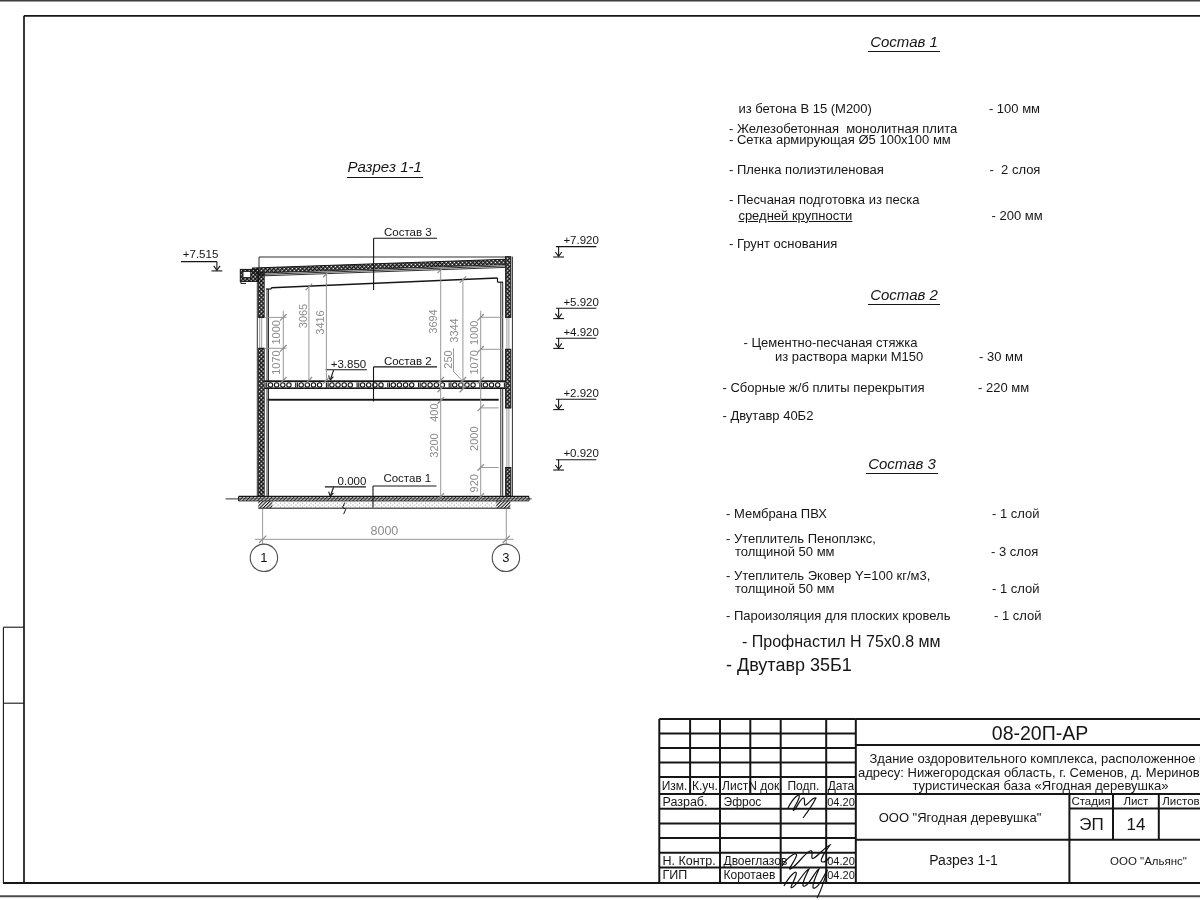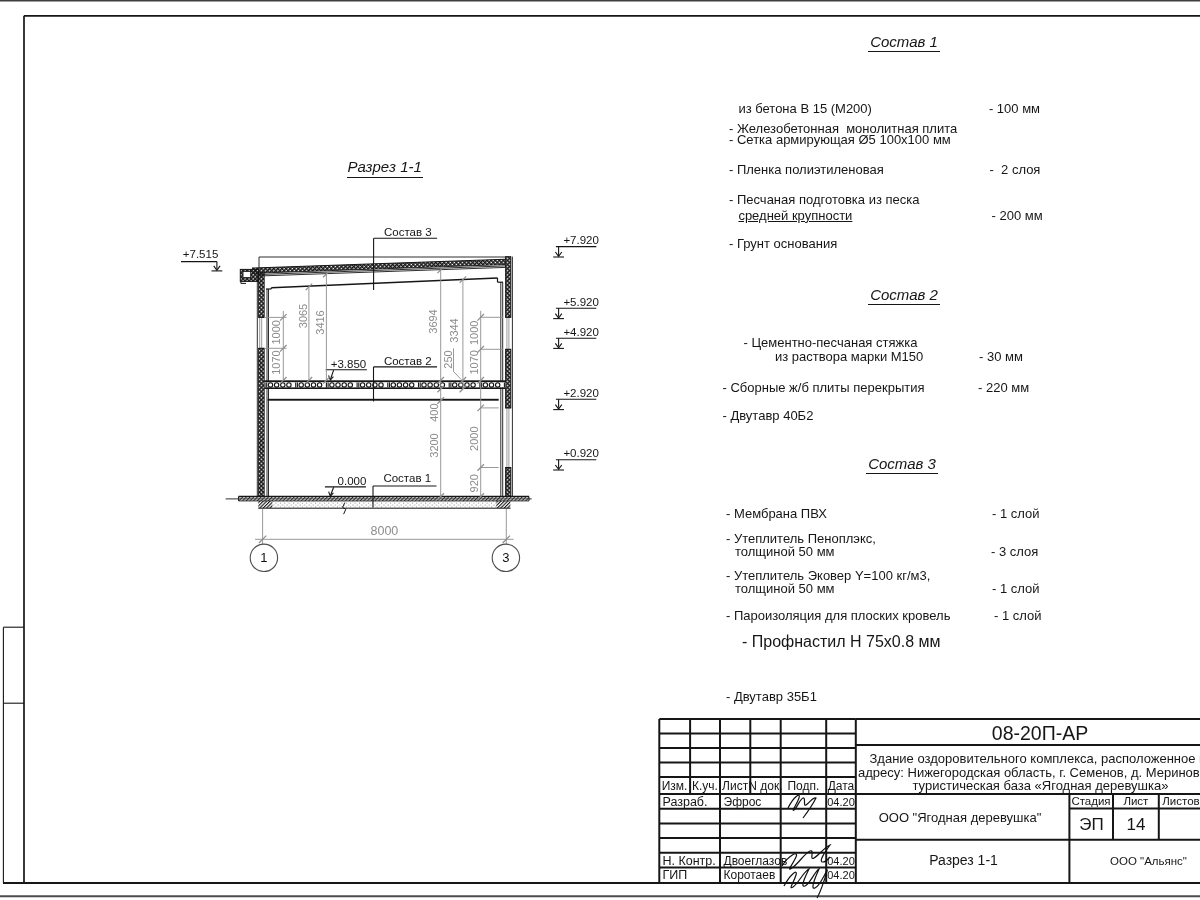--- a/index.html
+++ b/index.html
@@ -331,13 +331,13 @@
     <div style="position:absolute;left:992px;top:505.5px;font-size:13px;line-height:15px;white-space:nowrap;">- 1 слой</div>
     <div style="position:absolute;left:726px;top:531.3px;font-size:13px;line-height:15px;white-space:nowrap;">- Утеплитель Пеноплэкс,</div>
     <div style="position:absolute;left:735px;top:543.8px;font-size:13px;line-height:15px;white-space:nowrap;">толщиной 50 мм</div>
     <div style="position:absolute;left:991px;top:543.8px;font-size:13px;line-height:15px;white-space:nowrap;">- 3 слоя</div>
     <div style="position:absolute;left:726px;top:567.9px;font-size:13px;line-height:15px;white-space:nowrap;">- Утеплитель Эковер Y=100 кг/м3,</div>
     <div style="position:absolute;left:735px;top:580.5px;font-size:13px;line-height:15px;white-space:nowrap;">толщиной 50 мм</div>
     <div style="position:absolute;left:992px;top:580.5px;font-size:13px;line-height:15px;white-space:nowrap;">- 1 слой</div>
     <div style="position:absolute;left:726px;top:607.9px;font-size:13px;line-height:15px;white-space:nowrap;">- Пароизоляция для плоских кровель</div>
     <div style="position:absolute;left:994px;top:607.9px;font-size:13px;line-height:15px;white-space:nowrap;">- 1 слой</div>
     <div style="position:absolute;left:726px;top:634px;font-size:16px;line-height:15px;white-space:nowrap;margin-left:16px;">- Профнастил Н 75х0.8 мм</div>
-    <div style="position:absolute;left:726px;top:657.8px;font-size:13px;line-height:15px;white-space:nowrap;margin-top:31px;">- Двутавр 35Б1</div>
+    <div style="position:absolute;left:726px;top:657.8px;font-size:18px;line-height:15px;white-space:nowrap;">- Двутавр 35Б1</div>
 </div>
 </body></html>

